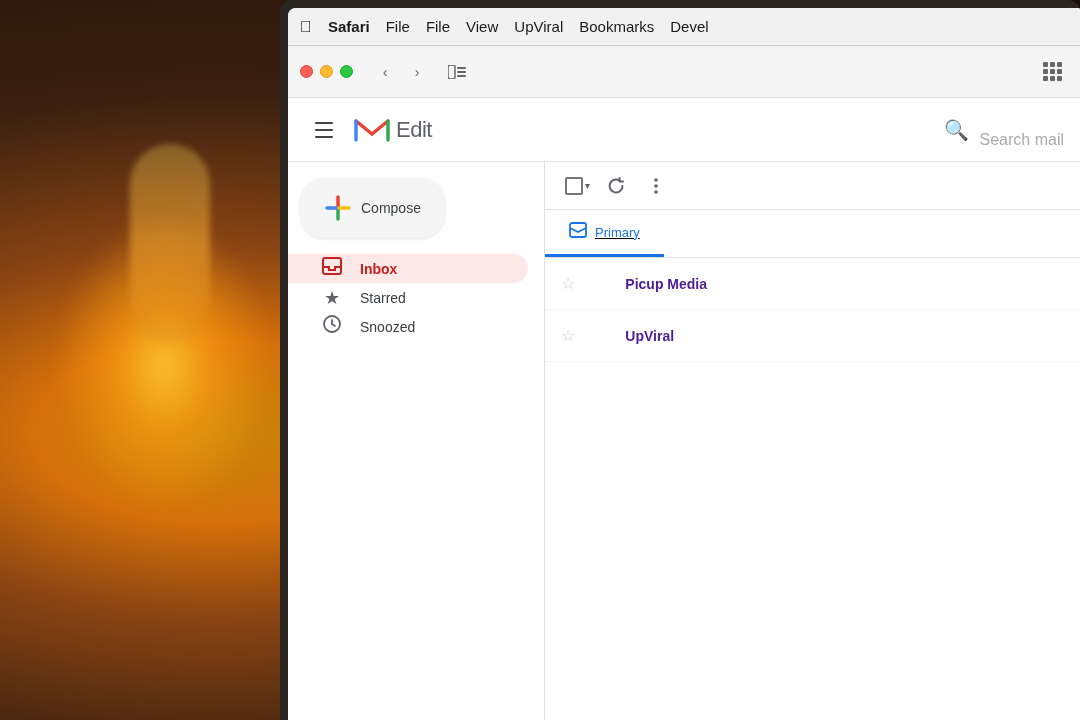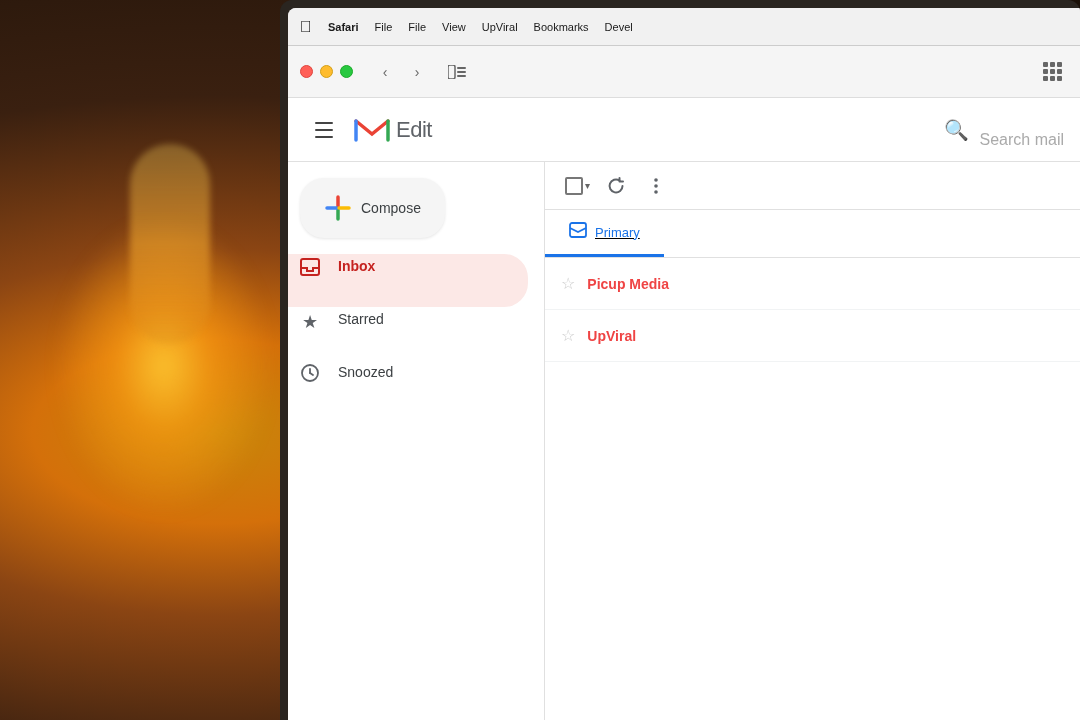--- a/index.html
+++ b/index.html
@@ -81,21 +81,21 @@
       border-bottom: 1px solid #ccc;
       flex-shrink: 0;
     }
 
     .menubar-apple {
       font-size: 16px;
       cursor: default;
     }
 
     .menubar-item {
-      font-size: 11px;
+      font-size: 15px;
       color: #1a1a1a;
       cursor: default;
       white-space: nowrap;
     }
 
     .menubar-item.bold {
       font-weight: 600;
     }
 
     
@@ -293,24 +293,24 @@
     }
 
     .compose-label {
       font-size: 14px;
       font-weight: 500;
       color: #3c4043;
     }
 
     .sidebar-item {
       display: flex;
-      align-items: flex-start;
+      align-items: center;
       gap: 16px;
-      padding: 4px 10px;
-      height: 53px;
+      padding: 4px 32px;
+      height: 29px;
       cursor: pointer;
       border-radius: 0 24px 24px 0;
       margin-right: 16px;
     }
 
     .sidebar-item.active {
       background: #fce8e6;
     }
 
     .sidebar-item-icon {
@@ -457,23 +457,24 @@
 
     .email-star {
       font-size: 16px;
       color: #ccc;
       flex-shrink: 0;
     }
 
     .email-sender {
       font-size: 14px;
       font-weight: 600;
-      color: #ef4444;
+      color: #4c1d95;
       min-width: 120px;
       flex-shrink: 0;
+      margin-left: 38px;
     }
 
   </style>
 </head>
 <body>
 
 <div class="bg-scene"></div>
 
 <div class="laptop-bezel">
   <div class="laptop-screen">

